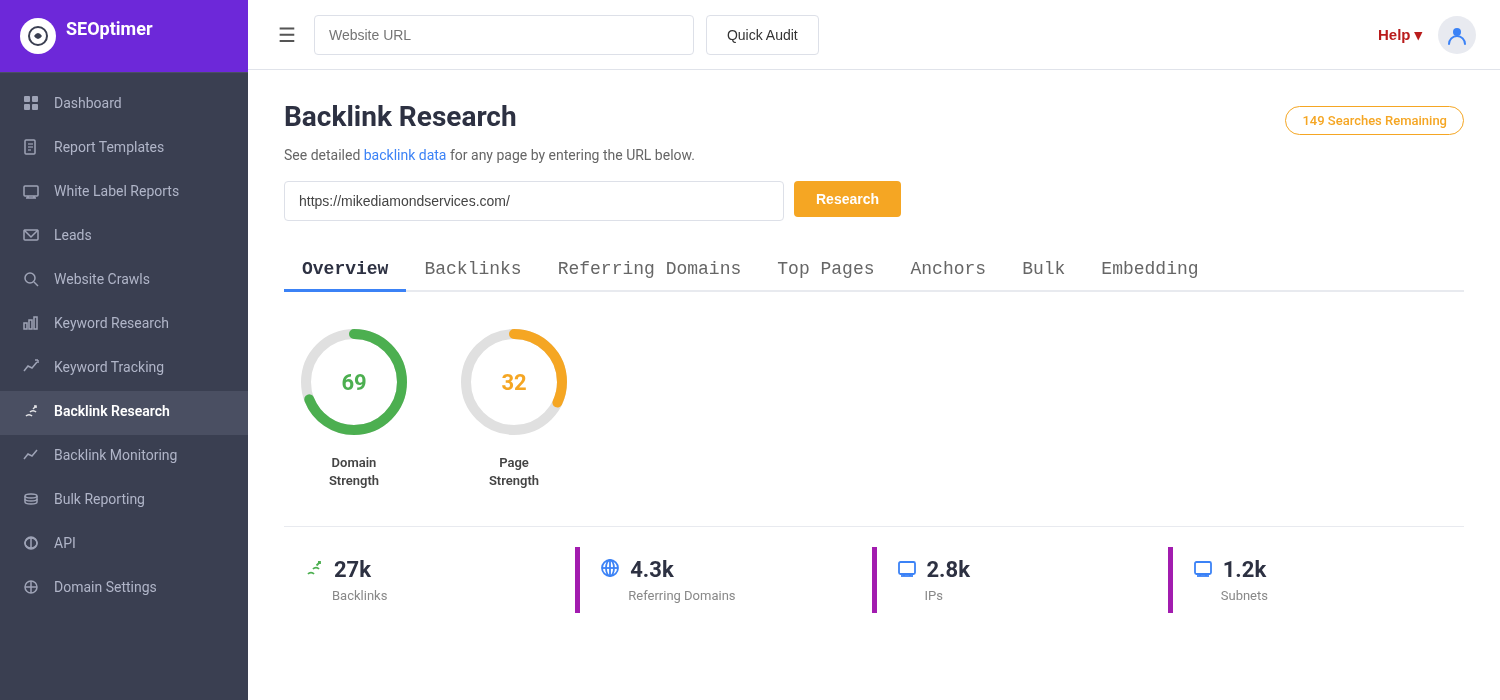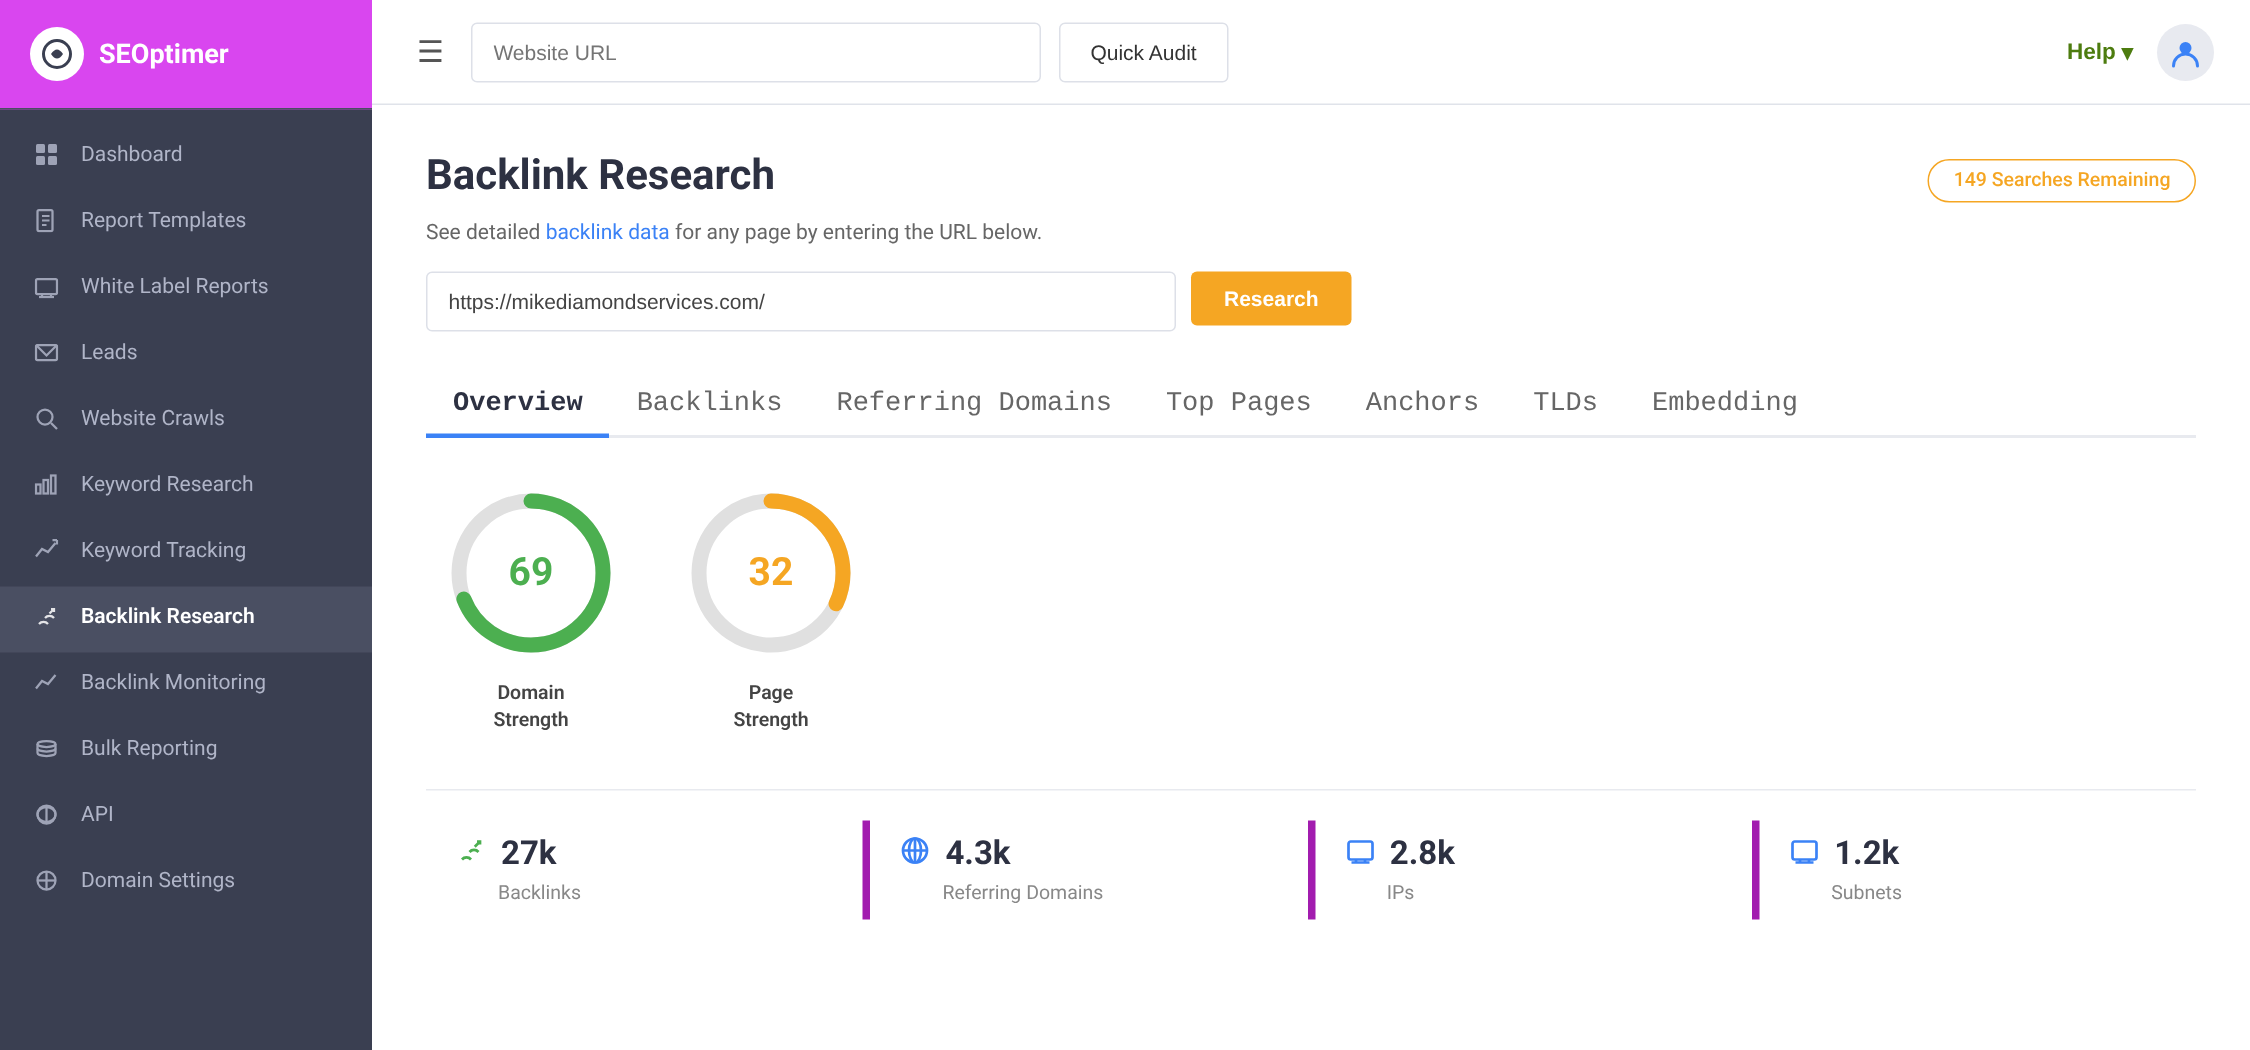--- a/index.html
+++ b/index.html
@@ -10,23 +10,22 @@
       width: 248px;
       min-width: 248px;
       background: #3a3f51;
       display: flex;
       flex-direction: column;
       height: 100%;
       color: #c8ccd8;
     }
     .sidebar-logo {
       display: flex;
-      align-items: center;
       padding: 18px 20px;
-      background: #d946ef;
+      background: #6d28d9;
       gap: 10px;
       border-bottom: 1px solid #4a4f62;
     }
     .logo-icon {
       width: 36px;
       height: 36px;
       background: #fff;
       border-radius: 50%;
       display: flex;
       align-items: center;
@@ -122,21 +121,21 @@
       margin-left: auto;
       display: flex;
       align-items: center;
       gap: 16px;
     }
     .help-btn {
       background: none;
       border: none;
       cursor: pointer;
       font-size: 15px;
-      color: #4d7c0f;
+      color: #b91c1c;
       font-weight: 600;
       display: flex;
       align-items: flex-start;
       gap: 4px;
     }
     .avatar-btn {
       width: 38px;
       height: 38px;
       border-radius: 50%;
       background: #e8eaf0;
@@ -255,21 +254,21 @@
     .donut-container svg {
       width: 120px;
       height: 120px;
       transform: rotate(-90deg);
     }
     .donut-value {
       position: absolute;
       top: 50%;
       left: 50%;
       transform: translate(-50%, -50%);
-      font-size: 26px;
+      font-size: 22px;
       font-weight: 700;
     }
     .chart-label {
       text-align: center;
       font-size: 13px;
       font-weight: 600;
       color: #444;
       line-height: 1.4;
     }
 
@@ -461,21 +460,21 @@
       <input class="url-field" type="text" value="https://mikediamondservices.com/" style="">
       <button class="research-btn">Research</button>
     </div>
 
     <div class="tabs" id="tabs-container">
         <div class="tab active">Overview</div>
         <div class="tab">Backlinks</div>
         <div class="tab">Referring Domains</div>
         <div class="tab">Top Pages</div>
         <div class="tab">Anchors</div>
-        <div class="tab">TLDs</div>
+        <div class="tab">Bulk</div>
         <div class="tab">Embedding</div>
       </div>
 
     <div class="charts-row" id="charts-container">
         <div class="chart-item">
           <div class="donut-container">
     <svg viewBox="0 0 120 120">
       <circle cx="60" cy="60" r="48" fill="none" stroke="#e0e0e0" stroke-width="10"></circle>
       <circle cx="60" cy="60" r="48" fill="none" stroke="#4caf50" stroke-width="10" stroke-dasharray="208.10 93.49" stroke-linecap="round"></circle>
     </svg>

